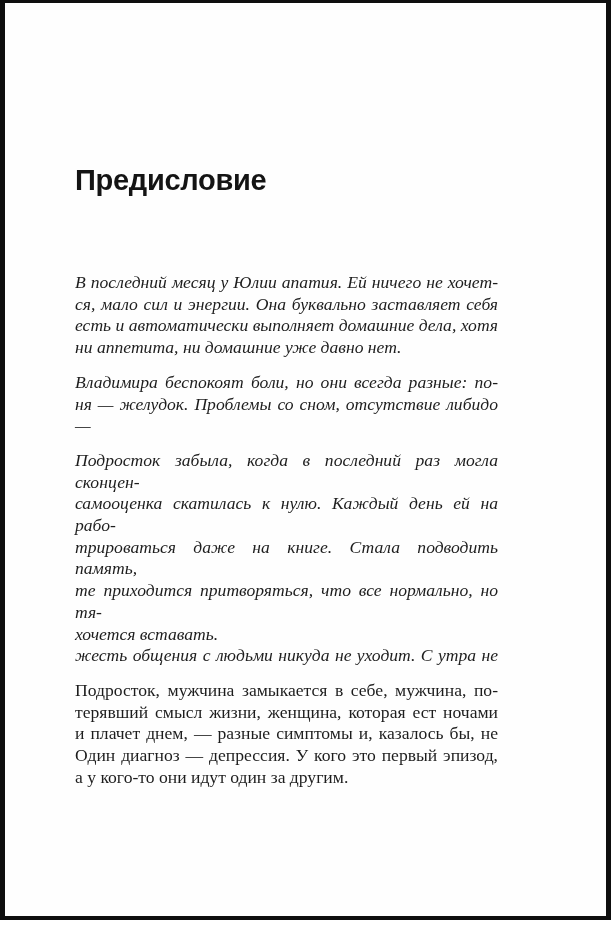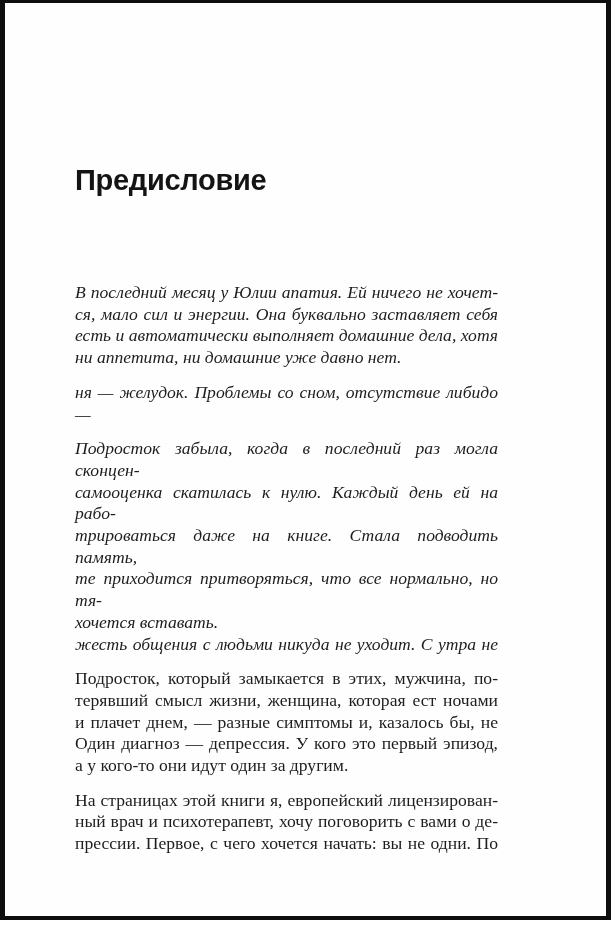--- a/index.html
+++ b/index.html
@@ -33,21 +33,21 @@
   }
   .page-text {
     position: absolute;
     top: 269px;
     left: 70px;
     width: 423px;
     color: #1d1d1d;
     font-size: 17.6px;
   }
   .para {
-    margin: 10px 0 13px 0;
+    margin: 0 0 13px 0;
   }
   .para.italic { font-style: italic; }
   .para.regular { font-style: normal; }
   .line {
     display: block;
     line-height: 21.7px;
     text-align: justify;
     text-align-last: justify;
     white-space: normal;
   }
@@ -64,36 +64,32 @@
 <div class="page">
   <h1 class="title">Предисловие</h1>
   <div class="page-text">
       <div class="para italic">
         <div class="line">В последний месяц у Юлии апатия. Ей ничего не хочет-</div>
         <div class="line">ся, мало сил и энергии. Она буквально заставляет себя</div>
         <div class="line">есть и автоматически выполняет домашние дела, хотя</div>
         <div class="line last">ни аппетита, ни домашние уже давно нет.</div>
       </div>
       <div class="para italic">
+        <div class="line">Владимира беспокоят боли, но они всегда разные: по-</div>
         <div class="line">ня — желудок. Проблемы со сном, отсутствие либидо —</div>
       </div>
       <div class="para italic">
         <div class="line">Подросток забыла, когда в последний раз могла сконцен-</div>
         <div class="line">самооценка скатилась к нулю. Каждый день ей на рабо-</div>
         <div class="line">трироваться даже на книге. Стала подводить память,</div>
         <div class="line">те приходится притворяться, что все нормально, но тя-</div>
         <div class="line last">хочется вставать.</div>
         <div class="line">жесть общения с людьми никуда не уходит. С утра не</div>
       </div>
       <div class="para regular">
-        <div class="line">Подросток, который замыкается в этих, мужчина, по-</div>
+        <div class="line">Подросток, мужчина замыкается в себе, мужчина, по-</div>
         <div class="line">терявший смысл жизни, женщина, которая ест ночами</div>
         <div class="line">и плачет днем, — разные симптомы и, казалось бы, не</div>
         <div class="line">Один диагноз — депрессия. У кого это первый эпизод,</div>
         <div class="line last">а у кого-то они идут один за другим.</div>
       </div>
-      <div class="para regular justify-last">
-        <div class="line">На страницах этой книги я, европейский лицензирован-</div>
-        <div class="line">ный врач и психотерапевт, хочу поговорить с вами о де-</div>
-        <div class="line last">прессии. Первое, с чего хочется начать: вы не одни. По</div>
-      </div>
     </div>
 </div>
 
 </body></html>

